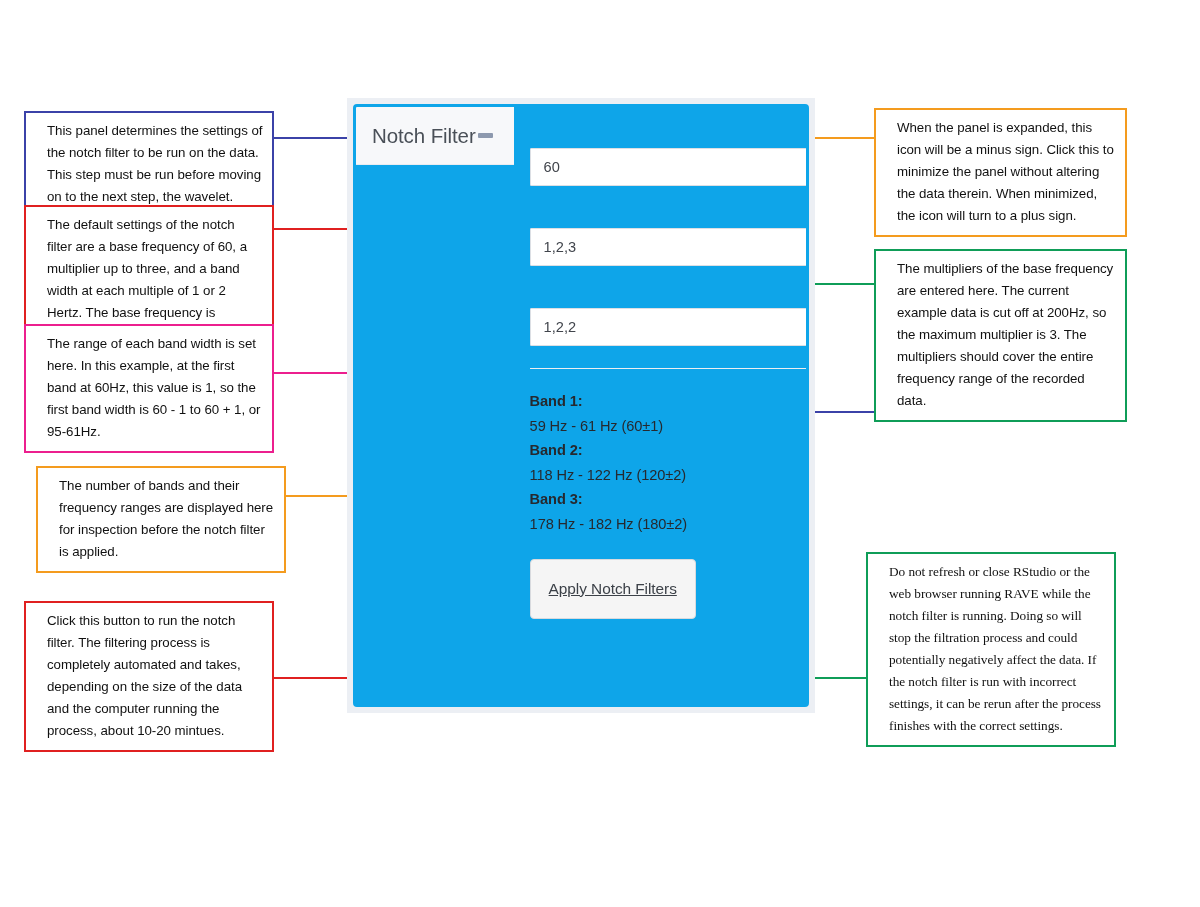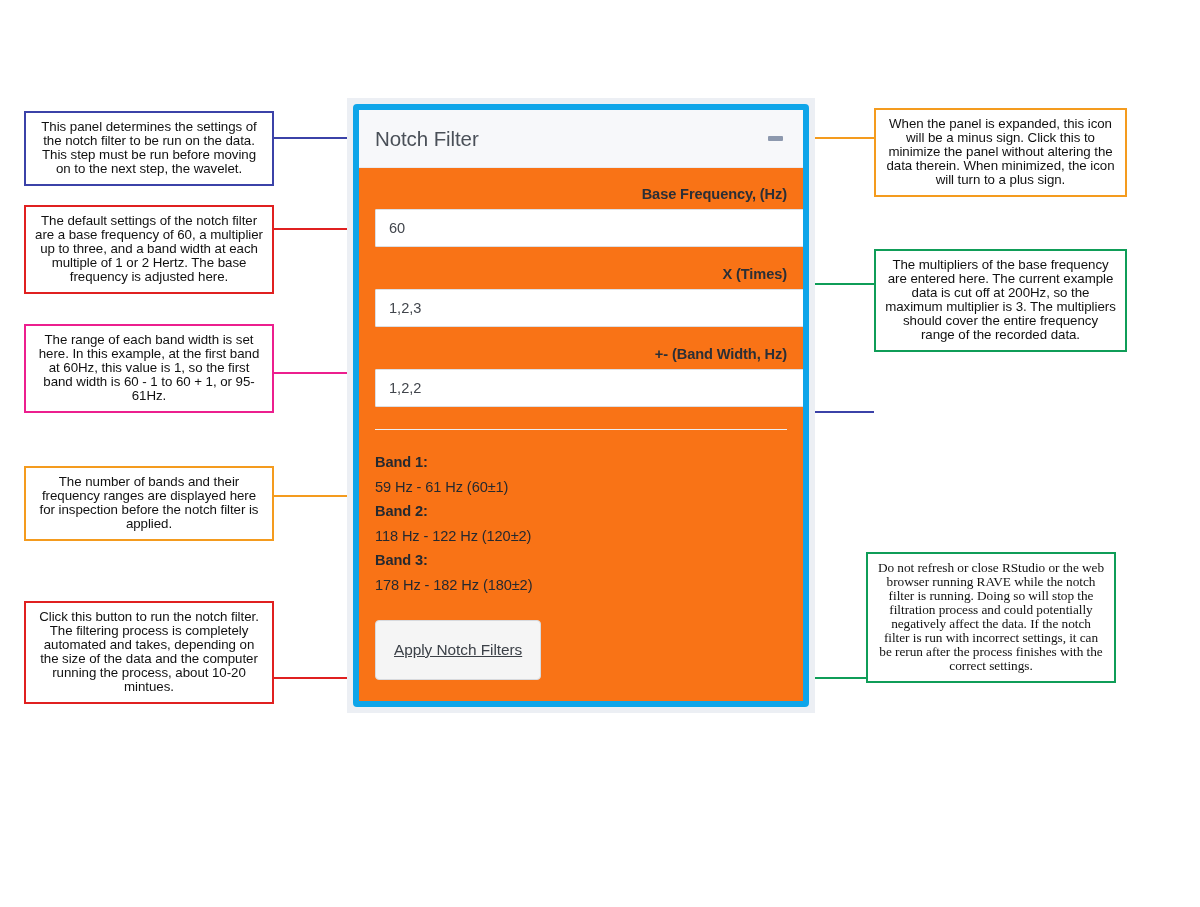--- a/index.html
+++ b/index.html
@@ -31,52 +31,50 @@
     border-top-style: solid;
     z-index: 1;
   }
 
   
   .callout {
     position: absolute;
     box-sizing: border-box;
     border: 2px solid #000;
     background: #ffffff;
-    padding: 7px 9px 8px 9px;
+    padding: 7px 9px 8px 21px;
     font-size: 13.3px;
-    line-height: 14px;
+    line-height: 22px;
     color: #111111;
     z-index: 3;
     letter-spacing: -0.05px;
-    text-align: center;
   }
   .callout p { margin: 0; }
 
   
   #panel {
     position: absolute;
     left: 347px;
     top: 98px;
     width: 468px;
     height: 615px;
     background: #eceff4;
     padding: 6px;
     box-sizing: border-box;
     z-index: 2;
   }
   #panel-inner {
     width: 100%;
     height: 100%;
-    background: #f97316;
-    border: 6px solid #0ea5e9;
+    background: #0ea5e9;
+    border: 3px solid #0ea5e9;
     border-radius: 4px;
     box-sizing: border-box;
     overflow: hidden;
     display: flex;
-    flex-direction: column;
   }
   #panel-header {
     background: #f7f8fa;
     border-bottom: 1px solid #e9ecf1;
     height: 58px;
     display: flex;
     align-items: center;
     justify-content: space-between;
     padding: 0 18px 0 16px;
     box-sizing: border-box;
@@ -190,21 +188,21 @@
   </div>
 
   <div class="callout" style="left:24px; top:205px; width:250px; border-color:#e02020;">
     <p>The default settings of the notch filter are a base frequency of 60, a multiplier up to three, and a band width at each multiple of 1 or 2 Hertz. The base frequency is adjusted here.</p>
   </div>
 
   <div class="callout" style="left:24px; top:324px; width:250px; border-color:#ec1f8e;">
     <p>The range of each band width is set here. In this example, at the first band at 60Hz, this value is 1, so the first band width is 60 - 1 to 60 + 1, or 95-61Hz.</p>
   </div>
 
-  <div class="callout" style="left:24px; top:466px; width:250px; border-color:#f49b1e;">
+  <div class="callout" style="left:36px; top:466px; width:250px; border-color:#f49b1e;">
     <p>The number of bands and their frequency ranges are displayed here for inspection before the notch filter is applied.</p>
   </div>
 
   <div class="callout" style="left:24px; top:601px; width:250px; border-color:#e02020;">
     <p>Click this button to run the notch filter. The filtering process is completely automated and takes, depending on the size of the data and the computer running the process, about 10-20 mintues.</p>
   </div>
 
   <div class="callout" style="left:874px; top:108px; width:253px; border-color:#f49b1e;">
     <p>When the panel is expanded, this icon will be a minus sign. Click this to minimize the panel without altering the data therein. When minimized, the icon will turn to a plus sign.</p>
   </div>

